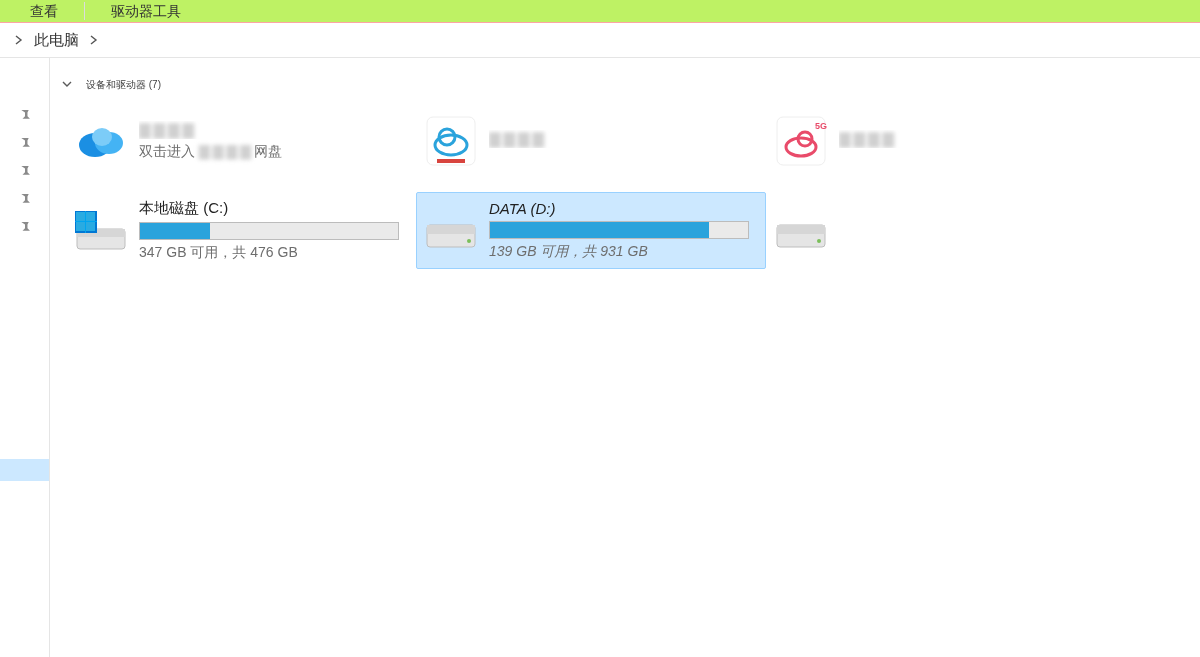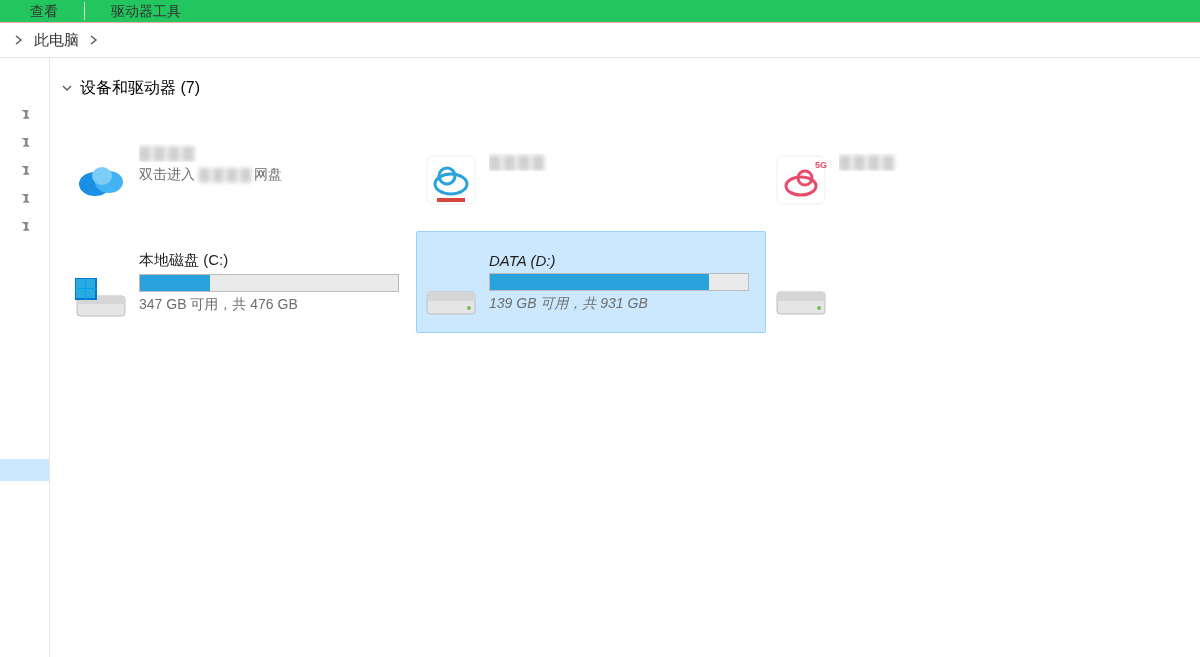--- a/index.html
+++ b/index.html
@@ -4,21 +4,21 @@
 <style>
   * { box-sizing: border-box; margin: 0; padding: 0; }
   html, body { width: 1200px; height: 657px; font-family: "Segoe UI", "Microsoft YaHei", sans-serif; font-size: 14px; background: #fff; color: #333; overflow: hidden; }
 
   
   .tabs {
     height: 22px;
     display: flex;
     align-items: center;
     padding-left: 8px;
-    background: #22c55e;
+    background: #bef264;
   }
   .tabs .tab {
     padding: 0 22px;
     height: 22px;
     line-height: 22px;
     color: #333;
     cursor: default;
   }
   .tabs .sep {
     width: 1px;
@@ -71,23 +71,23 @@
 
   .content {
     flex: 1;
     padding: 18px 8px 0 8px;
     overflow: auto;
   }
 
   .group-header {
     display: inline-flex;
     align-items: center;
-    gap: 6px;
-    color: #000000;
-    font-size: 16px;
+    gap: 12px;
+    color: #404040;
+    font-size: 10px;
     padding: 2px 4px;
     cursor: default;
   }
   .group-header .chev { width: 12px; height: 12px; color: #5a5a5a; }
 
   .grid {
     margin-top: 12px;
     display: grid;
     grid-template-columns: repeat(3, 350px);
     column-gap: 0px;
@@ -104,21 +104,21 @@
     border-radius: 2px;
     min-height: 68px;
     cursor: default;
   }
   .item.selected {
     background: #cce8ff;
     border-color: #99d1ff;
     font-style: italic;
   }
   .item .icon {
-    width: 56px; height: 56px; display: flex; align-items: center; justify-content: center; margin-top: 32px;
+    width: 56px; height: 56px; display: flex; align-items: center; justify-content: center;
   }
   .item .info { flex: 1; min-width: 0; }
   .item .title { font-size: 15px; color: #222; margin-bottom: 4px; white-space: nowrap; overflow: hidden; text-overflow: ellipsis; }
   .item .sub { font-size: 14px; color: #6d6d6d; }
   .item .bar {
     width: 260px; height: 18px; border: 1px solid #bcbcbc; background: #eaeaea; margin-bottom: 4px; position: relative;
   }
   .item .bar .fill {
     position: absolute; left: 0; top: 0; bottom: 0; background: #2aa3dc;
   }

